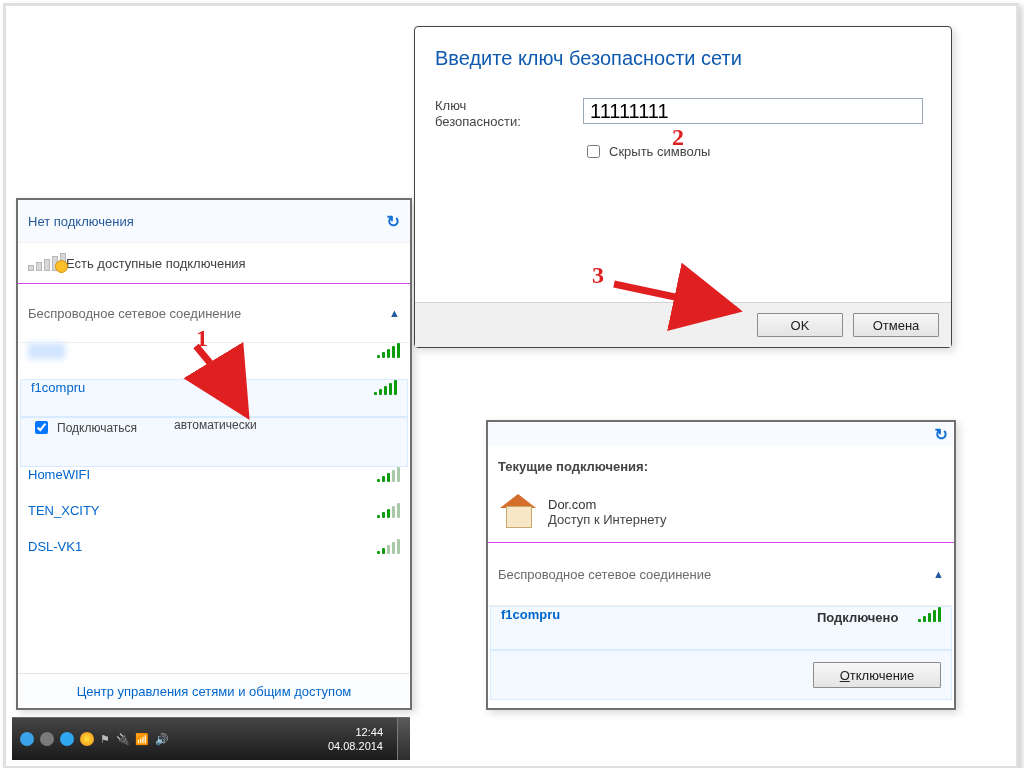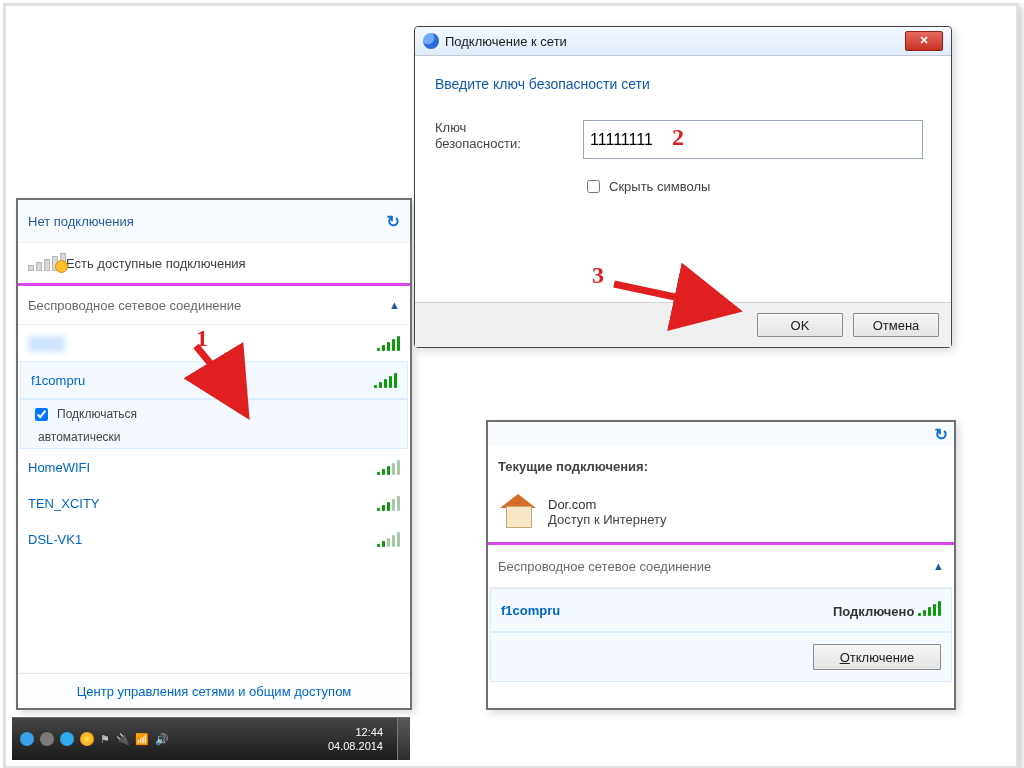--- a/index.html
+++ b/index.html
@@ -6,62 +6,62 @@
 .stage{position:relative;width:1010px;height:760px;margin:3px;border:3px solid #e0e0e0;box-shadow:3px 3px 6px rgba(0,0,0,.2);background:#fff;}
 
 
 .popup{position:absolute;background:#fff;border:1px solid #8d8d8d;box-shadow:3px 3px 6px rgba(0,0,0,.15);font-size:13px}
 
 
 #flyout{left:10px;top:192px;width:392px;height:508px;border:2px solid #707070;}
 #flyout .head{height:42px;background:#f7fbff;border-bottom:1px solid #f0f0f0;display:flex;align-items:center;padding:0 10px;color:#275a9a}
 .refresh{margin-left:auto;color:#1470d6;font-weight:bold;font-size:16px;cursor:pointer}
 #flyout .avail{height:40px;display:flex;align-items:center;padding:0 10px;color:#404040}
-.section-title{height:30px;display:flex;align-items:center;padding:4px 10px;color:#6a6a6a;border-top:3px solid #d946ef;border-bottom:1px solid #f0f0f0}
+.section-title{height:30px;display:flex;align-items:center;padding:14px 10px;color:#6a6a6a;border-top:1px solid #d946ef;border-bottom:1px solid #f0f0f0}
 .section-title .chev{margin-left:auto;color:#235a9e;font-size:11px}
-.netrow{height:36px;display:flex;align-items:center;padding:0 10px;justify-content:space-between;color:#0066cc}
+.netrow{height:36px;display:flex;align-items:flex-start;padding:0 10px;justify-content:space-between;color:#0066cc}
 .sel{background:#f3f9ff;border:1px solid #d9ebff;margin:0 2px}
 .netrow.sub{height:56px;flex-direction:row;gap:8px;color:#444}
-.autoblock{display:flex;align-items:center;gap:6px;font-size:12px;color:#444;flex-direction:column;align-items:flex-start}
+.autoblock{display:flex;align-items:center;gap:6px;font-size:12px;color:#444;align-items:flex-start}
 .autoblock .line1{display:flex;align-items:center;gap:6px}
 .btn{background:linear-gradient(#f7f7f7,#e4e4e4);border:1px solid #8c8c8c;border-radius:1px;padding:3px 10px;font-size:13px;color:#202020;cursor:pointer;}
 .blank{color:#cfe4ff;filter:blur(3px)}
 .footer-link{position:absolute;bottom:0;left:0;right:0;height:34px;border-top:1px solid #e4e4e4;display:flex;align-items:center;justify-content:center;color:#0066cc;background:#fbfdff}
 
 
 .bars{display:inline-flex;align-items:flex-end;height:15px;gap:2px}
 .bars span{width:3px;background:#0a9c0a;border-radius:1px}
 .bars.weak span{background:#a8c8a8}
 .bars.weak span.on{background:#0a9c0a}
 .bars .b1{height:3px}.bars .b2{height:6px}.bars .b3{height:9px}.bars .b4{height:12px}.bars .b5{height:15px}
 .bars-warn{position:relative;display:inline-flex;align-items:flex-end;height:16px;gap:2px}
 .bars-warn span{width:4px;background:#d8d8d8;border:1px solid #b8b8b8}
 .bars-warn .sun{position:absolute;right:-2px;bottom:-2px;width:11px;height:11px;border-radius:50%;background:#ffbf2b;border:1px solid #d6920a}
 
 
 #keydlg{left:408px;top:20px;width:536px;height:320px;border:1px solid #444;border-radius:4px;background:#fff}
 #keydlg .title{height:28px;background:linear-gradient(#f4f8ff,#e0ecfb);border-bottom:1px solid #c6cace;display:flex;align-items:center;gap:6px;padding:0 8px;border-radius:4px 4px 0 0}
 .closebox{margin-left:auto;width:36px;height:18px;background:linear-gradient(#e86a5f,#c53023);border:1px solid #962018;border-radius:2px;color:#fff;text-align:center;line-height:16px;font-size:11px;font-weight:bold;cursor:pointer}
-#keydlg .prompt{color:#0f5ab0;font-size:14px;padding:20px 20px 28px}
+#keydlg .prompt{color:#0f5ab0;font-size:20px;padding:20px 20px 28px}
 #keydlg .field{display:flex;gap:28px;padding:0 20px 10px}
 #keydlg .field label{width:120px;color:#444;line-height:16px}
 #keydlg .field .box{width:340px}
-#keydlg input[type=text]{width:100%;height:39px;border:1px solid #9aa8b8;padding:2px 6px;font-size:16px;box-sizing:border-box}
+#keydlg input[type=text]{width:100%;height:26px;border:1px solid #9aa8b8;padding:2px 6px;font-size:20px;box-sizing:border-box}
 #keydlg .hide{display:flex;align-items:center;gap:6px;margin-top:18px;color:#444;font-size:13px}
 #keydlg .btnbar{position:absolute;bottom:0;left:0;right:0;height:44px;background:#f0f0f0;border-top:1px solid #d3d3d3;display:flex;align-items:center;justify-content:flex-end;gap:10px;padding:0 12px}
 #keydlg .btnbar .btn{width:86px;height:24px;padding:0}
 
 
 #curr{left:480px;top:414px;width:466px;height:286px;border:2px solid #707070}
 #curr .head{height:24px;background:#f7fbff;display:flex;align-items:center;padding:0 6px}
 #curr .titlebar{height:32px;display:flex;align-items:center;padding:4px 10px 0;color:#444;font-weight:bold}
 #curr .homebox{height:60px;display:flex;align-items:center;gap:10px;padding:0 10px}
 #curr .section-title{height:34px}
 #curr .netrow{height:42px}
-#curr .connected{color:#333;font-weight:bold;margin-right:0}
+#curr .connected{color:#333;font-weight:bold;margin-right:16px}
 #curr .discrow{height:48px;display:flex;align-items:center;justify-content:flex-end;padding:0 10px}
 .home-ico{width:40px;height:40px;position:relative}
 .home-ico .roof{position:absolute;left:2px;top:2px;width:0;height:0;border-left:18px solid transparent;border-right:18px solid transparent;border-bottom:14px solid #d66e2b}
 .home-ico .wall{position:absolute;left:8px;top:14px;width:24px;height:20px;background:#f7e7c7;border:1px solid #c7a86f}
 .net-ico{width:16px;height:16px;display:inline-block;background:radial-gradient(circle at 30% 30%, #6fa8ff 0 6px, #2b68d8 7px);border-radius:50%}
 
 
 .ann{position:absolute;font-weight:bold;font-size:24px;color:#e02020;font-family:"Times New Roman",serif}
 #a1{left:190px;top:319px}
 #a2{left:666px;top:118px}
@@ -125,21 +125,21 @@
           <span class="b4"></span>
           <span class="b5"></span>
         </span>
     </div>
     <div class="netrow sel sub" style="height:48px">
       <div class="autoblock">
         <div class="line1">
           <input type="checkbox" checked="" style="">
           <span>Подключаться</span>
         </div>
-        <span style="margin-left:7px">автоматически</span>
+        <span style="margin-left:31px">автоматически</span>
       </div>
     </div>
 
     <div class="netrow">
       <span>HomeWIFI</span>
       <span class="bars weak">
           <span class="b1 on"></span>
           <span class="b2 on"></span>
           <span class="b3 on"></span>
           <span class="b4"></span>
@@ -166,25 +166,20 @@
           <span class="b5"></span>
         </span>
     </div>
 
     <div class="footer-link">
       <span>Центр управления сетями и общим доступом</span>
     </div>
   </div>
 
   <div id="keydlg" class="popup">
-    <div class="title">
-      <span class="net-ico"></span>
-      <span>Подключение к сети</span>
-      <span class="closebox">✕</span>
-    </div>
     <div class="prompt">Введите ключ безопасности сети</div>
     <div class="field">
       <label>
         <span>Ключ</span><br>
         <span>безопасности:</span>
       </label>
       <div class="box">
         <input type="text" value="11111111" style="">
         <div class="hide">
           <input type="checkbox" style="">

